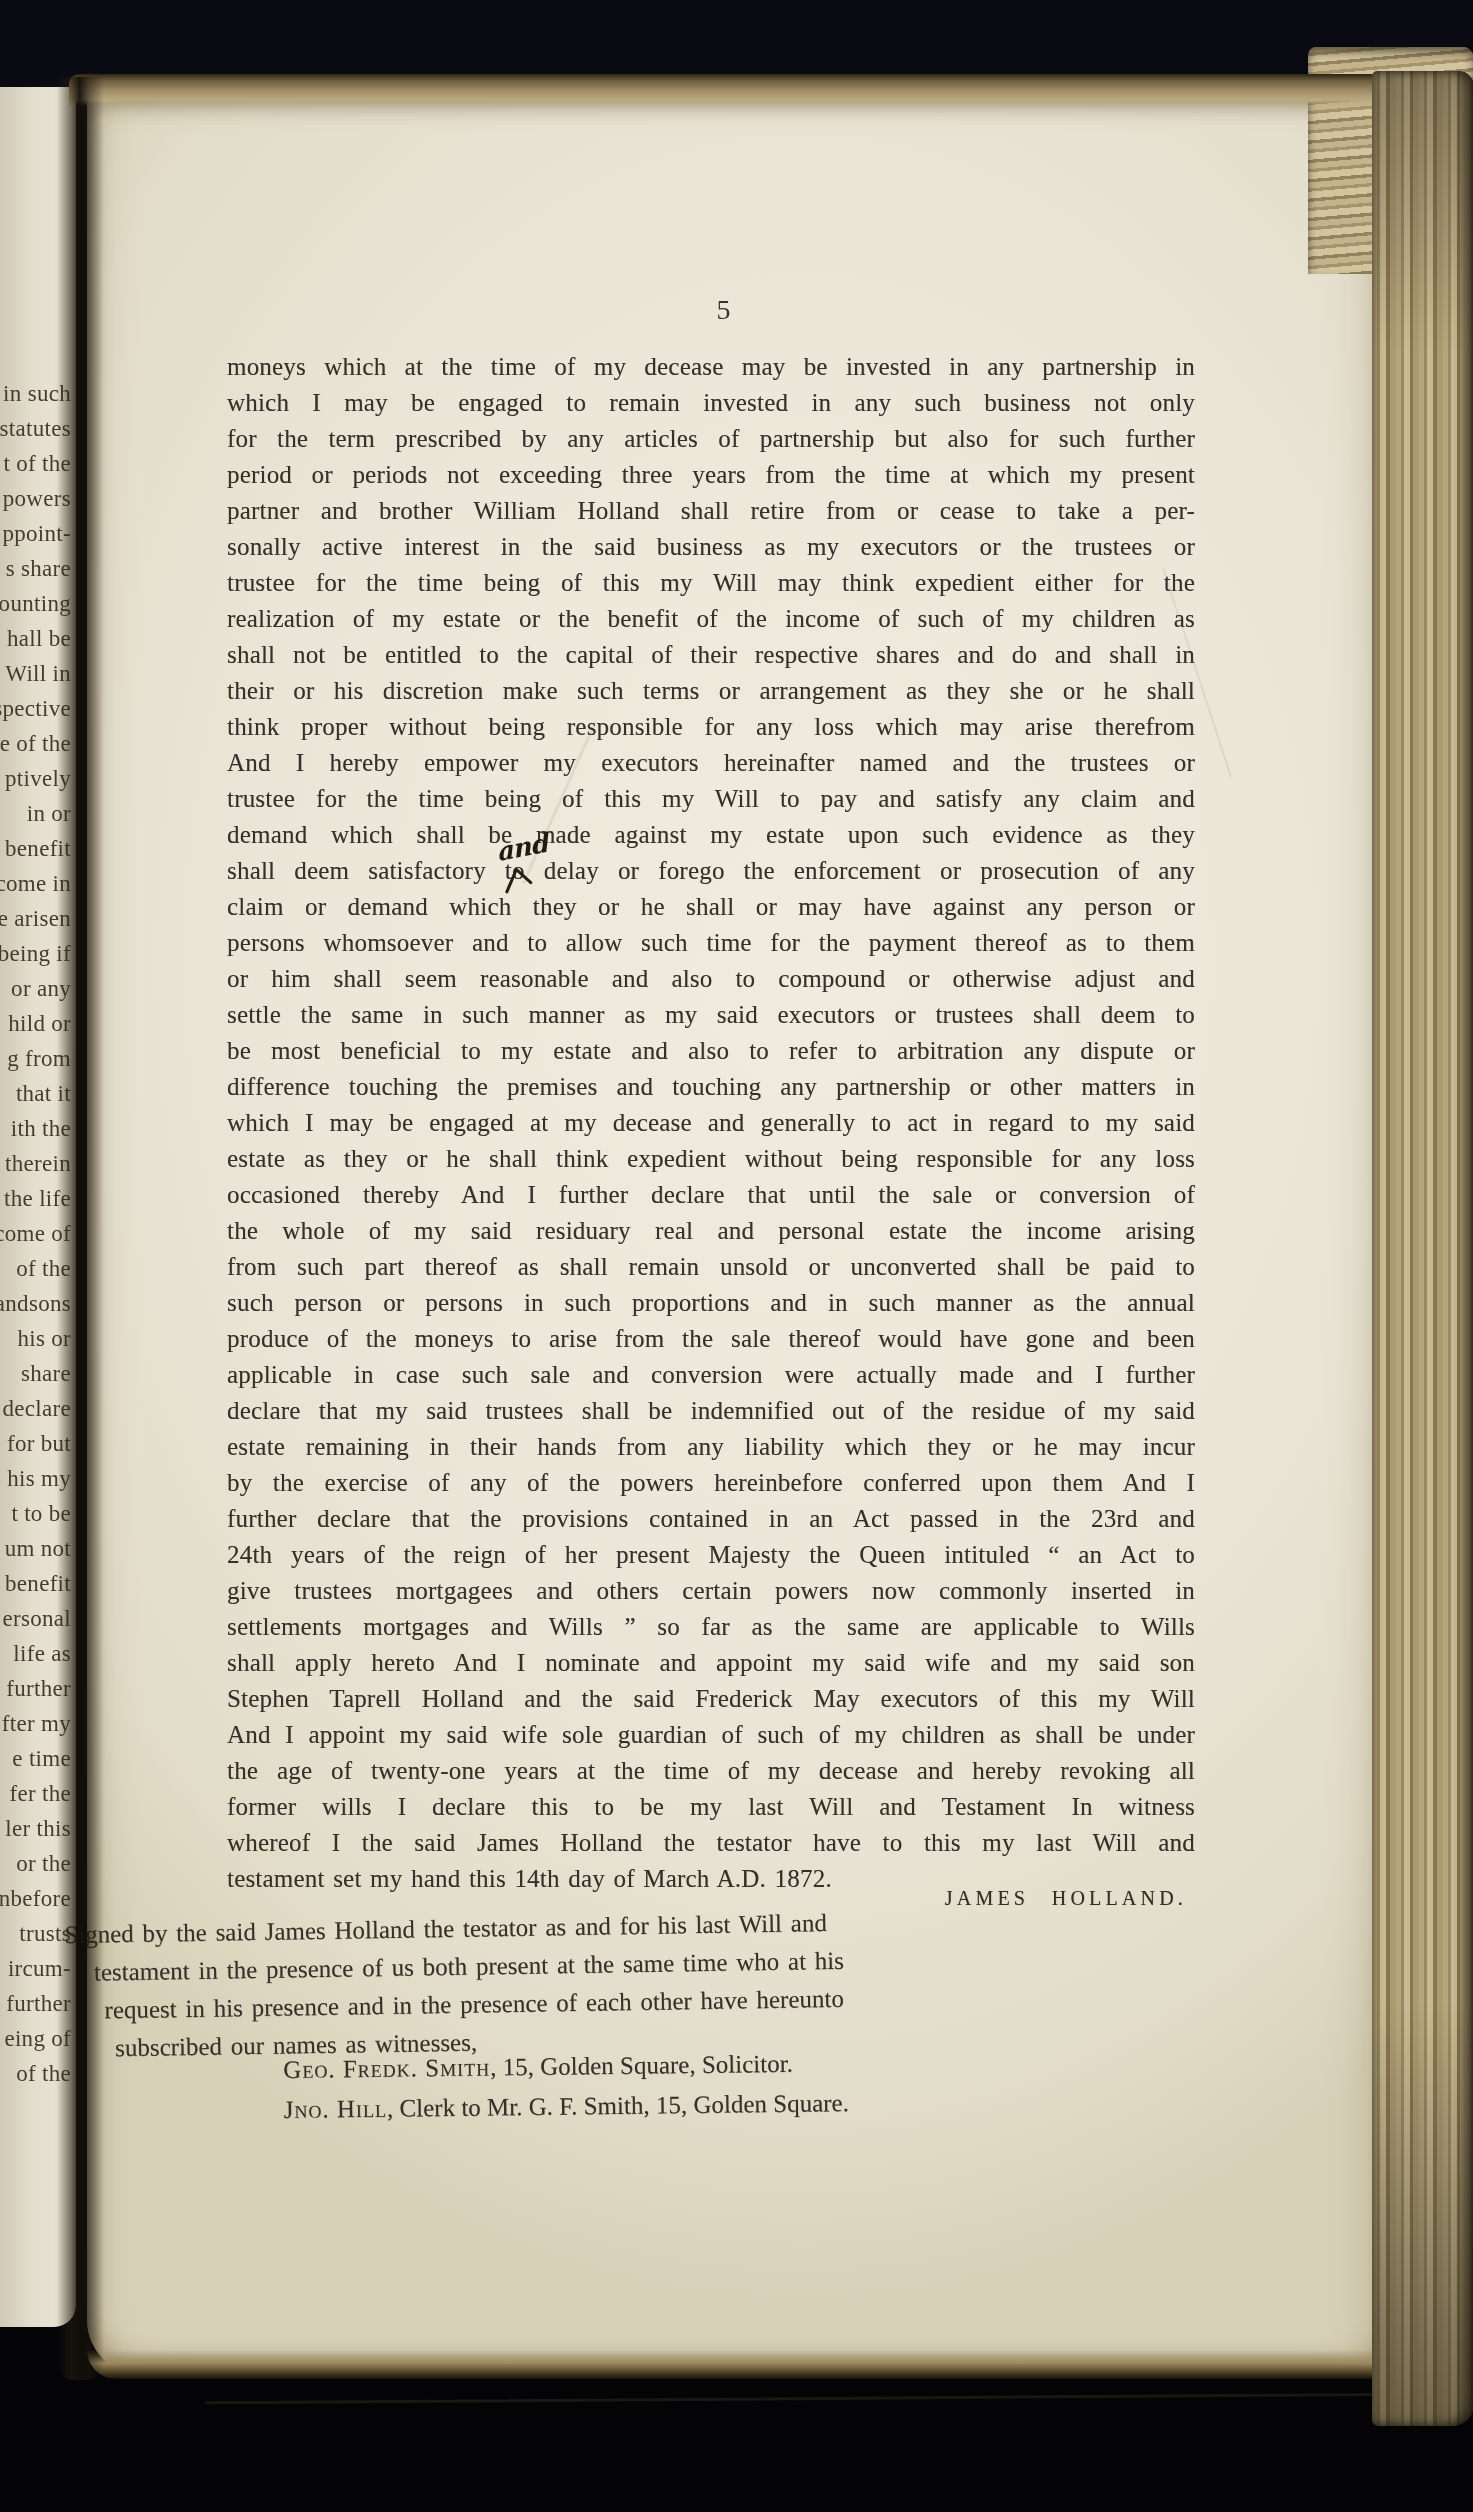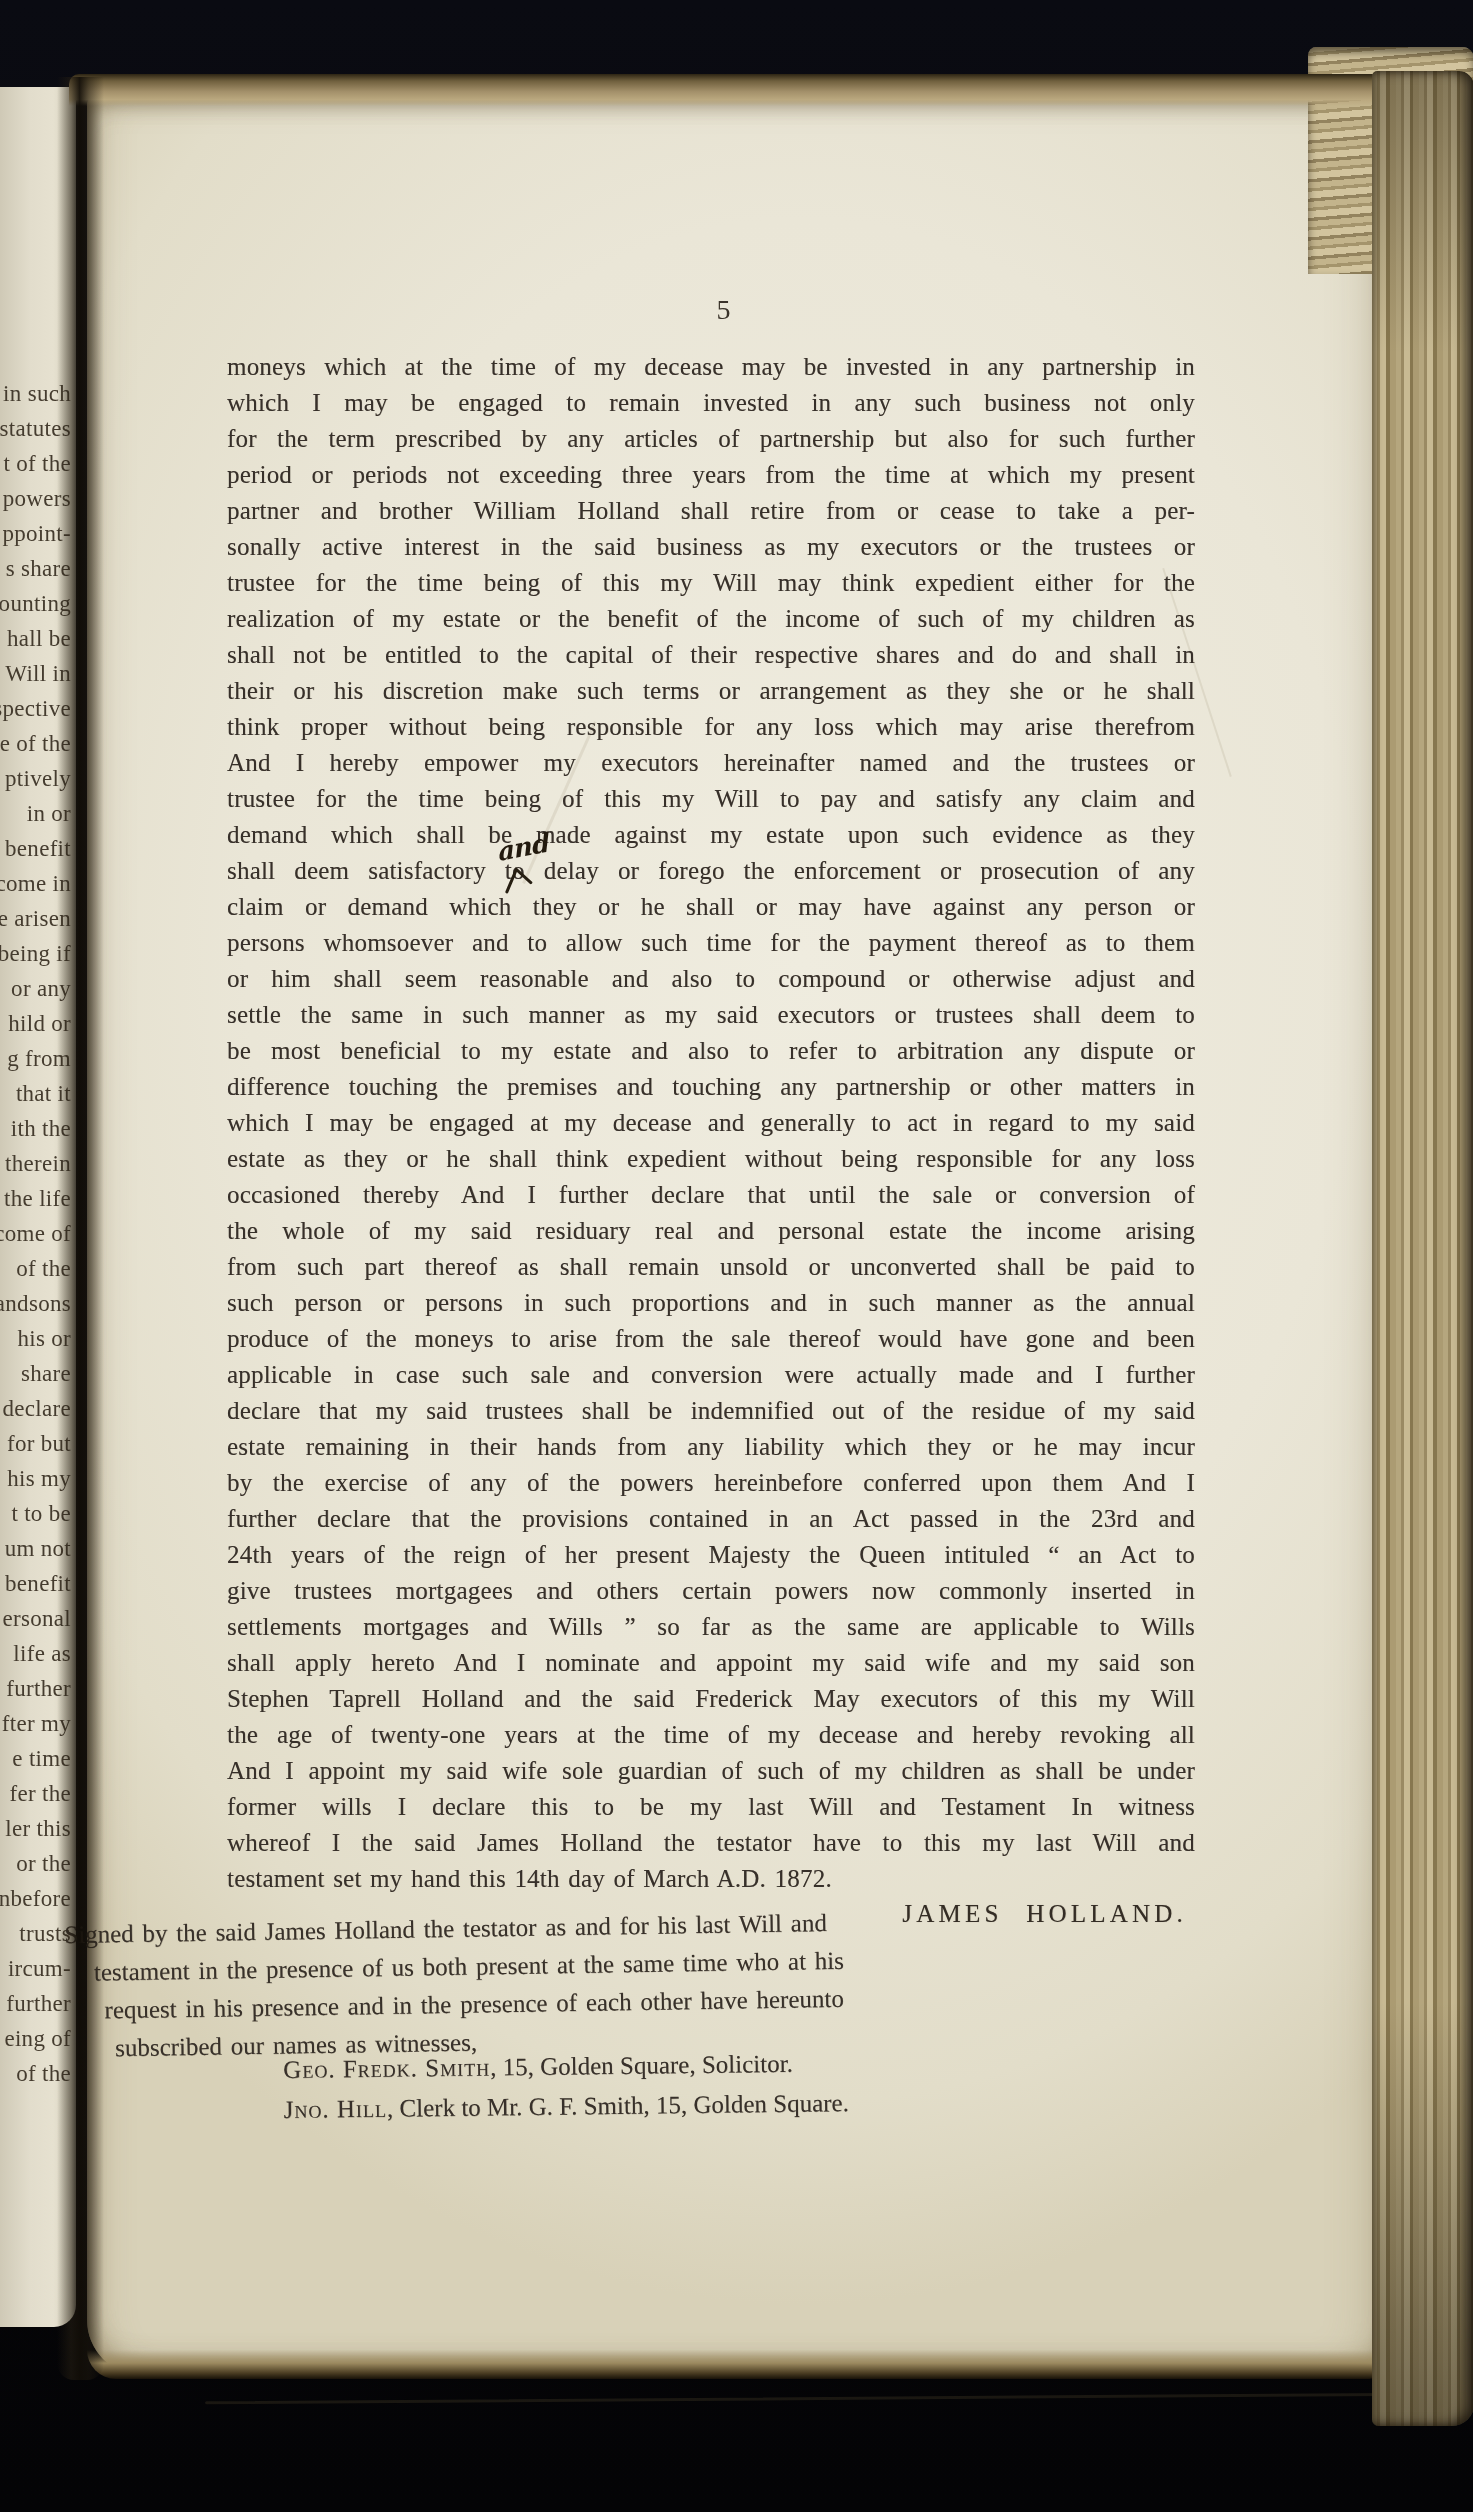--- a/index.html
+++ b/index.html
@@ -69,22 +69,22 @@
   .body-block{
     position:absolute;left:140px;top:257px;width:968px;z-index:7;
     font-size:25px;line-height:36px;color:#37302a;
     letter-spacing:0.2px;word-spacing:2.1px;
     text-shadow:0.3px 0.4px 0.6px rgba(45,35,22,.35);
   }
   .body-line{text-align:justify;text-align-last:justify;height:36px;white-space:nowrap0;}
   .body-line:last-child{text-align-last:left;font-family:Liberation Serif, serif;}
   .signature-line{
     position:absolute;left:152px;top:1795px;width:948px;z-index:7;
-    text-align:right;font-size:25px;letter-spacing:4.2px;word-spacing:13.4px;
-    color:#342d25;text-shadow:0.3px 0.4px 0.7px rgba(45,35,22,.4);margin-top:13px;
+    text-align:right;font-size:20px;letter-spacing:4.2px;word-spacing:13.4px;
+    color:#342d25;text-shadow:0.3px 0.4px 0.7px rgba(45,35,22,.4);
   }
   .attestation-block{
     position:absolute;left:-23.5px;top:1824px;width:1042px;z-index:7;
     font-size:25px;line-height:38px;color:#38312a;
     transform:rotate(-0.9deg);transform-origin:left top;
     word-spacing:2.5px;text-shadow:0.3px 0.4px 0.6px rgba(45,35,22,.35);
   }
   .att-line:nth-child(1){padding-left:0;}
   .att-line:nth-child(2){padding-left:29px;}
   .att-line:nth-child(3){padding-left:39px;}
@@ -208,22 +208,22 @@
       <div class="body-line">applicable in case such sale and conversion were actually made and I further</div>
       <div class="body-line">declare that my said trustees shall be indemnified out of the residue of my said</div>
       <div class="body-line">estate remaining in their hands from any liability which they or he may incur</div>
       <div class="body-line">by the exercise of any of the powers hereinbefore conferred upon them   And I</div>
       <div class="body-line">further declare that the provisions contained in an Act passed in the 23rd and</div>
       <div class="body-line">24th years of the reign of her present Majesty the Queen intituled “ an Act to</div>
       <div class="body-line">give trustees mortgagees and others certain powers now commonly inserted in</div>
       <div class="body-line">settlements mortgages and Wills ” so far as the same are applicable to Wills</div>
       <div class="body-line">shall apply hereto   And I nominate and appoint my said wife and my said son</div>
       <div class="body-line">Stephen Taprell Holland and the said Frederick May executors of this my Will</div>
+      <div class="body-line">And I appoint my said wife sole guardian of such of my children as shall be under</div>
       <div class="body-line">the age of twenty-one years at the time of my decease and hereby revoking all</div>
-      <div class="body-line">And I appoint my said wife sole guardian of such of my children as shall be under</div>
       <div class="body-line">former wills I declare this to be my last Will and Testament   In witness</div>
       <div class="body-line">whereof I the said James Holland the testator have to this my last Will and</div>
       <div class="body-line">testament set my hand this 14th day of March A.D. 1872.</div>
     </div>
 
   <div class="hand-word">and</div>
   <div class="hand-caret">
     <svg width="39" height="30" viewBox="0 0 46 36">
       <path d="M5 31 L20 6 L35 24" fill="none" stroke="#261e11" stroke-width="3.6" stroke-linecap="round"></path>
     </svg>

